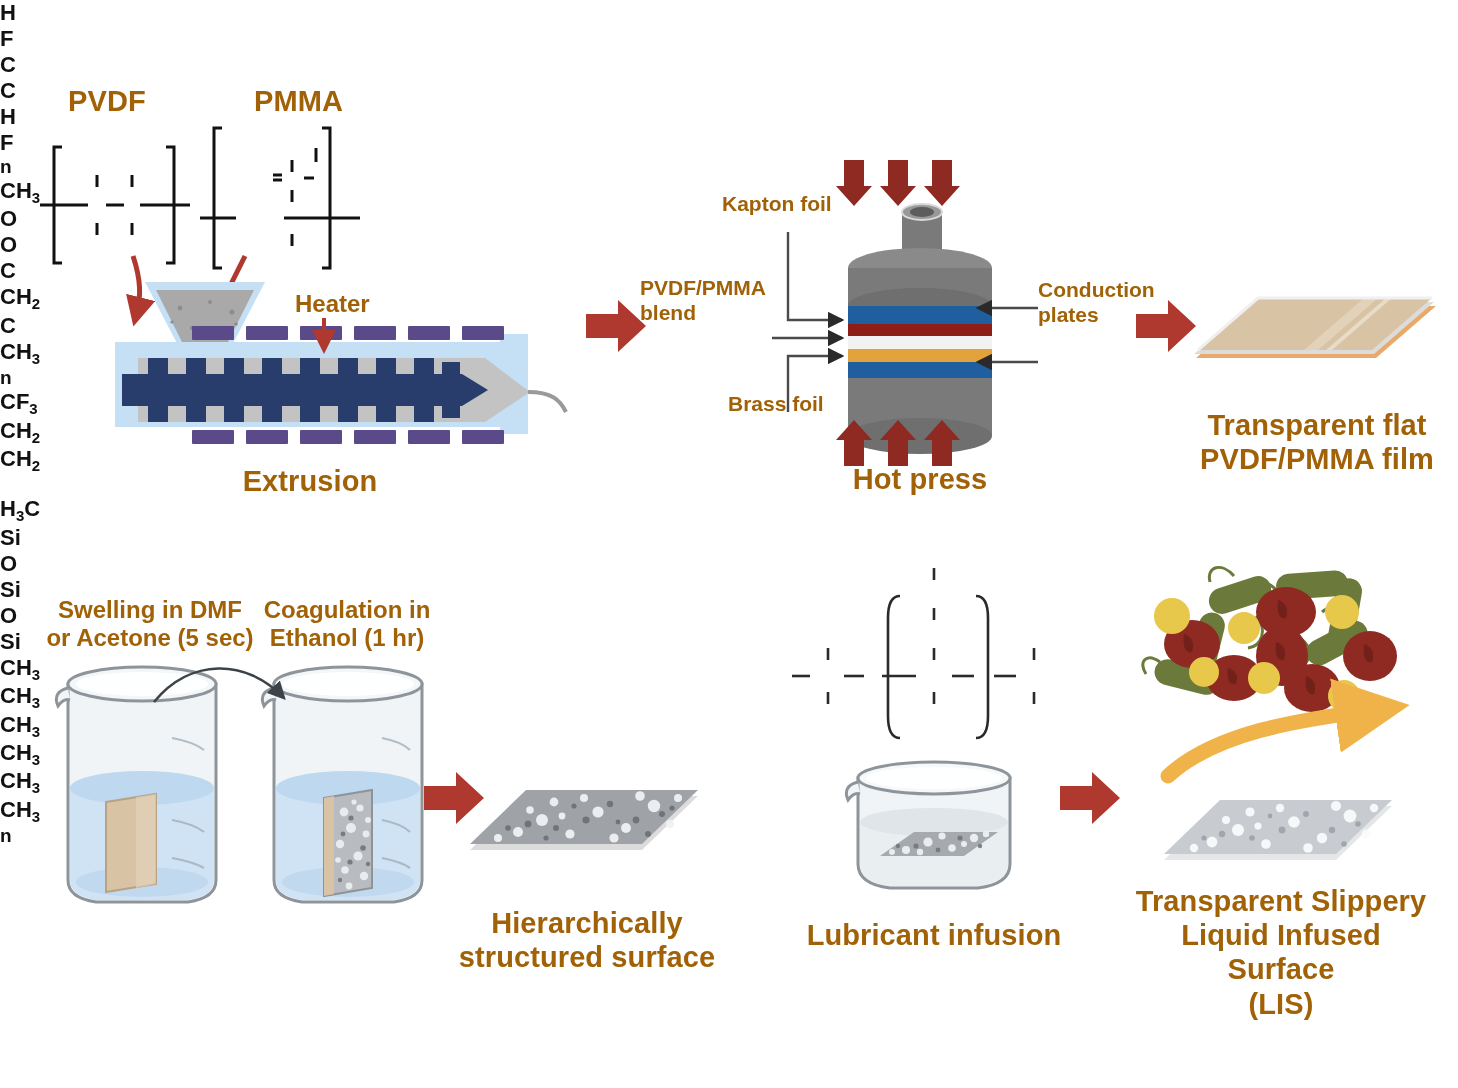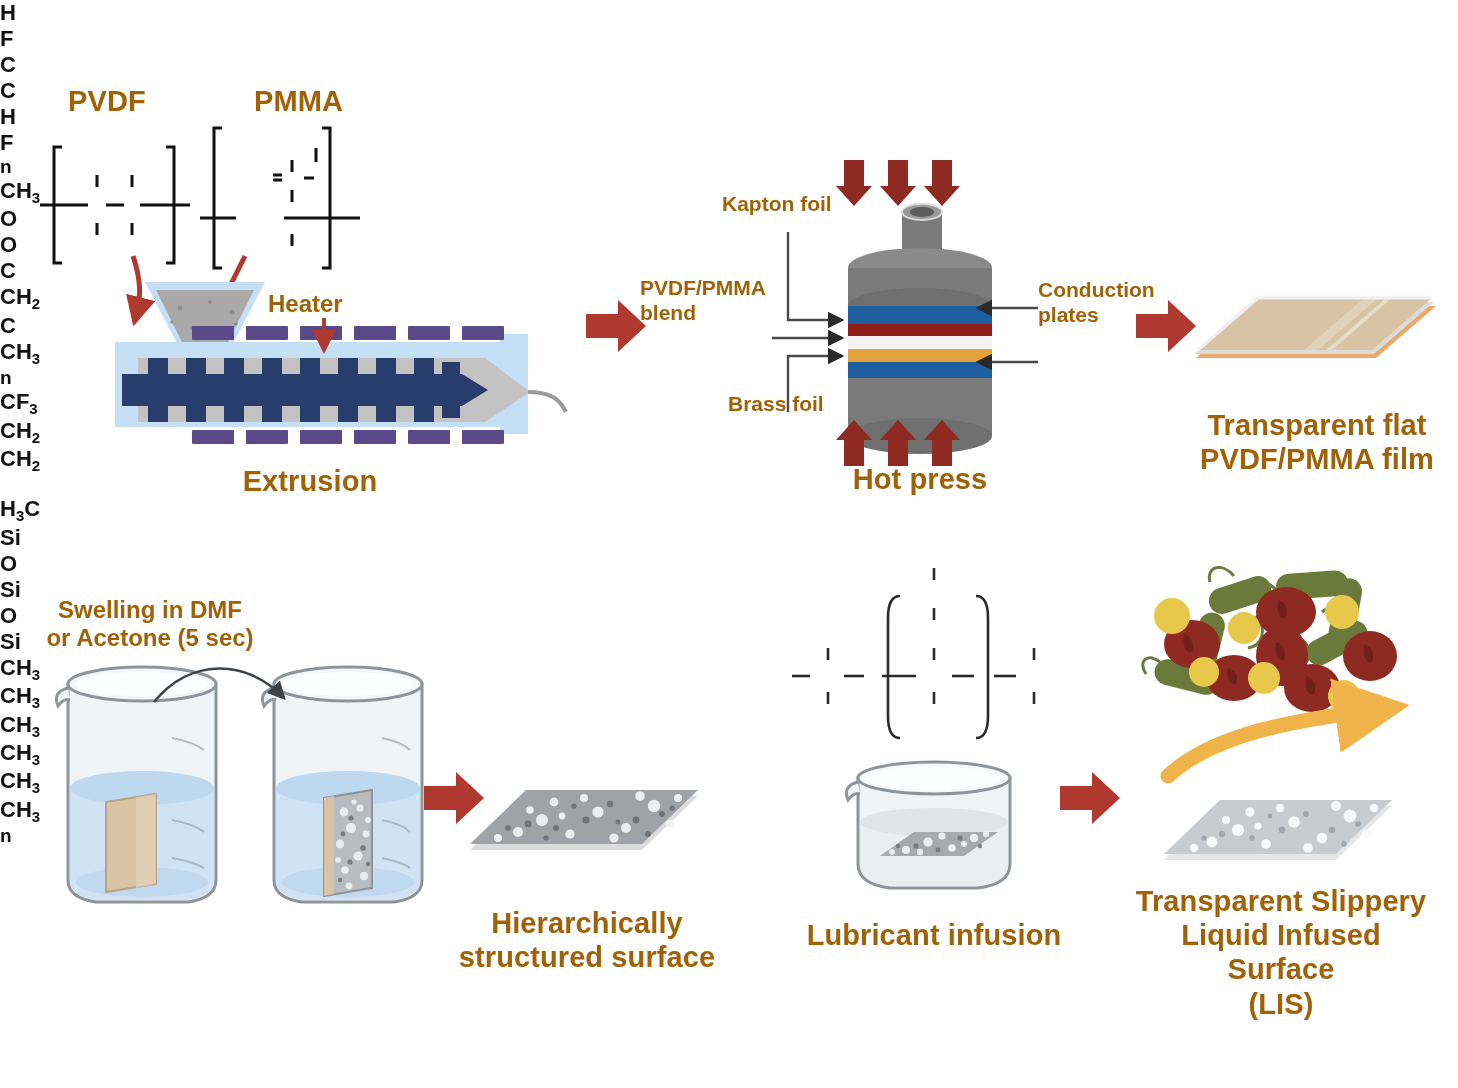--- a/index.html
+++ b/index.html
@@ -161,21 +161,21 @@
     <g fill="#5b4a8a">
       <rect x="132" y="148" width="42" height="14" rx="1"></rect>
       <rect x="186" y="148" width="42" height="14" rx="1"></rect>
       <rect x="240" y="148" width="42" height="14" rx="1"></rect>
       <rect x="294" y="148" width="42" height="14" rx="1"></rect>
       <rect x="348" y="148" width="42" height="14" rx="1"></rect>
       <rect x="402" y="148" width="42" height="14" rx="1"></rect>
     </g>
   </svg>
 
-  <div class="lbl caption-md" style="left:268px; top:290px;">Heater</div>
+  <div class="lbl caption-md" style="left:295px; top:290px;">Heater</div>
   <svg style="position:absolute; left:312px; top:318px;" width="24" height="36" viewBox="0 0 24 36">
     <defs>
       <marker id="redhead2" markerWidth="6" markerHeight="6" refX="3" refY="3" orient="auto">
         <path d="M0,0 L6,3 L0,6 Z" fill="#b0392f"></path>
       </marker>
     </defs>
     <line x1="12" y1="0" x2="12" y2="24" stroke="#b0392f" stroke-width="4" marker-end="url(#redhead2)"></line>
   </svg>
 
   <div class="lbl caption-lg center" style="left:210px; top:464px; width:200px;">Extrusion</div>
@@ -269,20 +269,22 @@
     <polygon points="118,74 178,22 192,22 132,74" fill="#e6d7c0" opacity="0.75"></polygon>
     <polygon points="140,74 200,22 206,22 146,74" fill="#efe6d6" opacity="0.7"></polygon>
     <polyline points="12,74 72,22 246,22" fill="none" stroke="#f0f0f0" stroke-width="3"></polyline>
   </svg>
 
   <div class="lbl caption-lg center" style="left:1186px; top:408px; width:262px;">Transparent flat
 PVDF/PMMA film</div>
 
   <div class="lbl caption-md center" style="left:42px; top:596px; width:216px;">Swelling in DMF
 or Acetone (5 sec)</div>
+  <div class="lbl caption-md center" style="left:258px; top:596px; width:178px;">Coagulation in
+Ethanol (1 hr)</div>
 
   <svg style="position:absolute; left:44px; top:662px;" width="196" height="250" viewBox="0 0 196 250">
 
     <path d="M24 22 L24 218 Q24 236 52 240 L144 240 Q172 236 172 218 L172 22 Z" fill="#f0f4f7" stroke="#8d959b" stroke-width="3"></path>
 
     <path d="M26 126 L26 218 Q26 234 52 238 L144 238 Q170 234 170 218 L170 126 Z" fill="#cfe3f4"></path>
     <ellipse cx="98" cy="126" rx="72" ry="17" fill="#bdd8ef"></ellipse>
     <ellipse cx="98" cy="220" rx="66" ry="15" fill="#bbd6ed" opacity="0.8"></ellipse>
 
     <ellipse cx="98" cy="22" rx="74" ry="17" fill="#f4f7f9" stroke="#8d959b" stroke-width="3"></ellipse>

